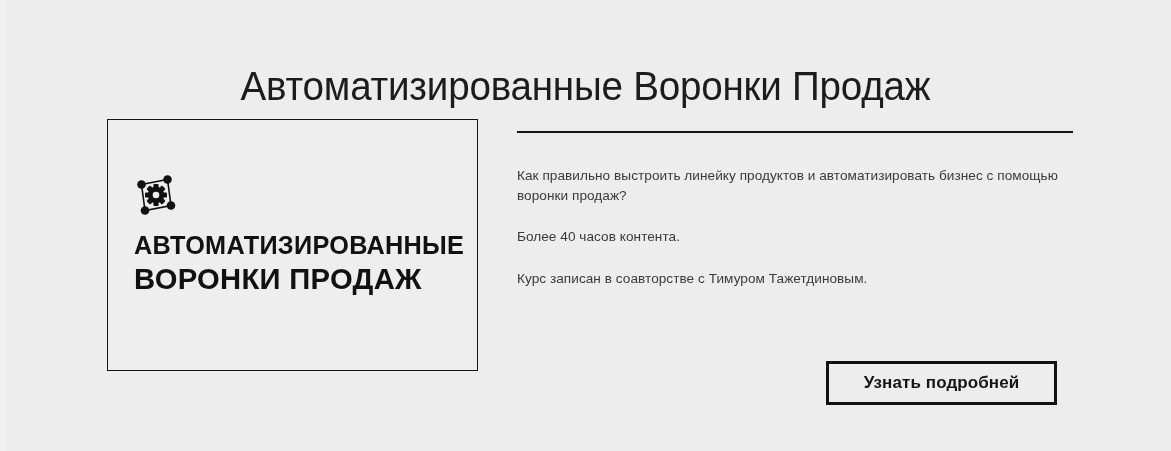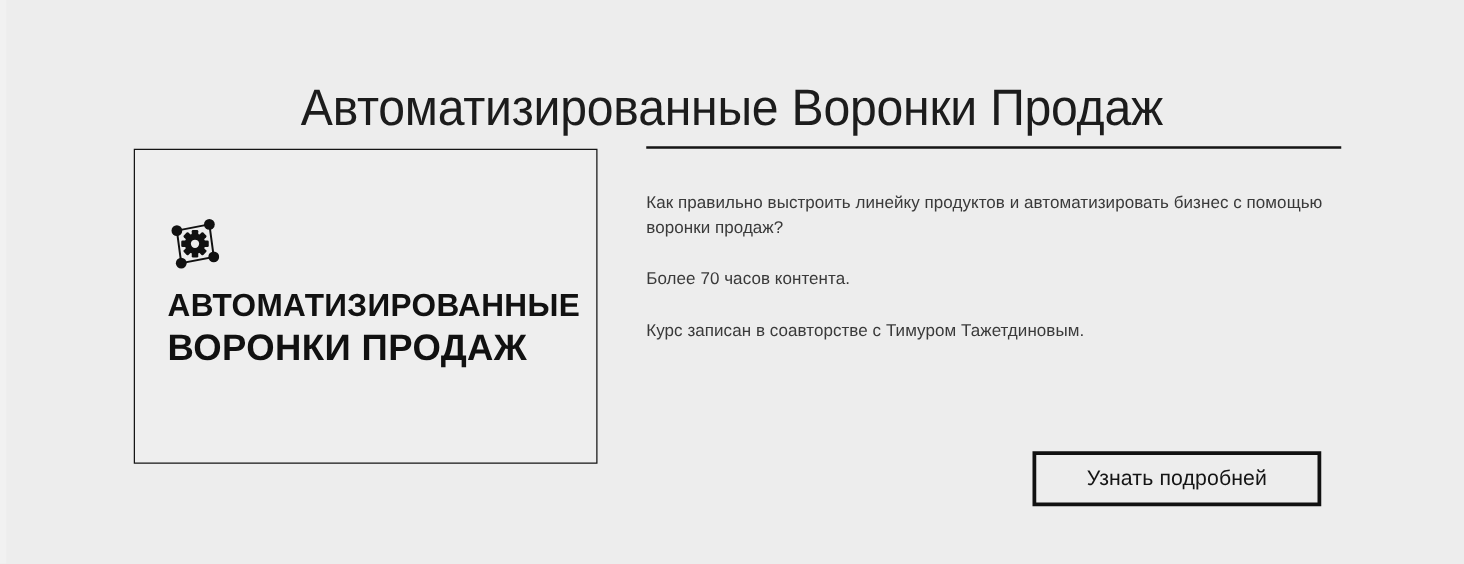--- a/index.html
+++ b/index.html
@@ -85,21 +85,21 @@
     line-height: 1.08;
     white-space: nowrap;
   }
   .card-line-1 { font-size: 25.5px; transform: scaleX(0.99); transform-origin: 0 50%; }
   .card-line-2 { font-size: 29.5px; margin-top: 3px; transform: scaleX(0.99); transform-origin: 0 50%; }
 
   
   .right-col {
     position: absolute;
     left: 517px;
-    top: 117px;
+    top: 131px;
     width: 556px;
   }
   .divider {
     width: 556px;
     height: 0;
     border-top: 2px solid #151515;
   }
   .desc {
     margin: 0;
     color: #3a3a3a;
@@ -124,21 +124,21 @@
     box-sizing: border-box;
     display: flex;
     align-items: center;
     justify-content: center;
     cursor: pointer;
     padding: 0;
   }
   .cta-button span {
     font-family: "Liberation Sans", "DejaVu Sans", sans-serif;
     font-size: 17px;
-    font-weight: 400;
+    font-weight: 700;
     color: #151515;
     letter-spacing: 0.1px;
     white-space: nowrap;
   }
 </style>
 </head>
 <body>
 
 <div class="edge-strip"></div>
 
@@ -176,21 +176,21 @@
       <div class="card-line card-line-2">ВОРОНКИ ПРОДАЖ</div>
     </div>
   </div>
 
   <div class="right-col">
     <div class="divider"></div>
 
     <p class="desc p1">Как правильно выстроить линейку продуктов и автоматизировать бизнес с помощью воронки продаж?</p>
 
 
-    <p class="desc p3">Более 70 часов контента.</p>
+    <p class="desc p3">Более 40 часов контента.</p>
 
     <p class="desc p4">Курс записан в соавторстве с Тимуром Тажетдиновым.</p>
   </div>
 
   <button class="cta-button">
     <span>Узнать подробней</span>
   </button>
 
 </div>
 

